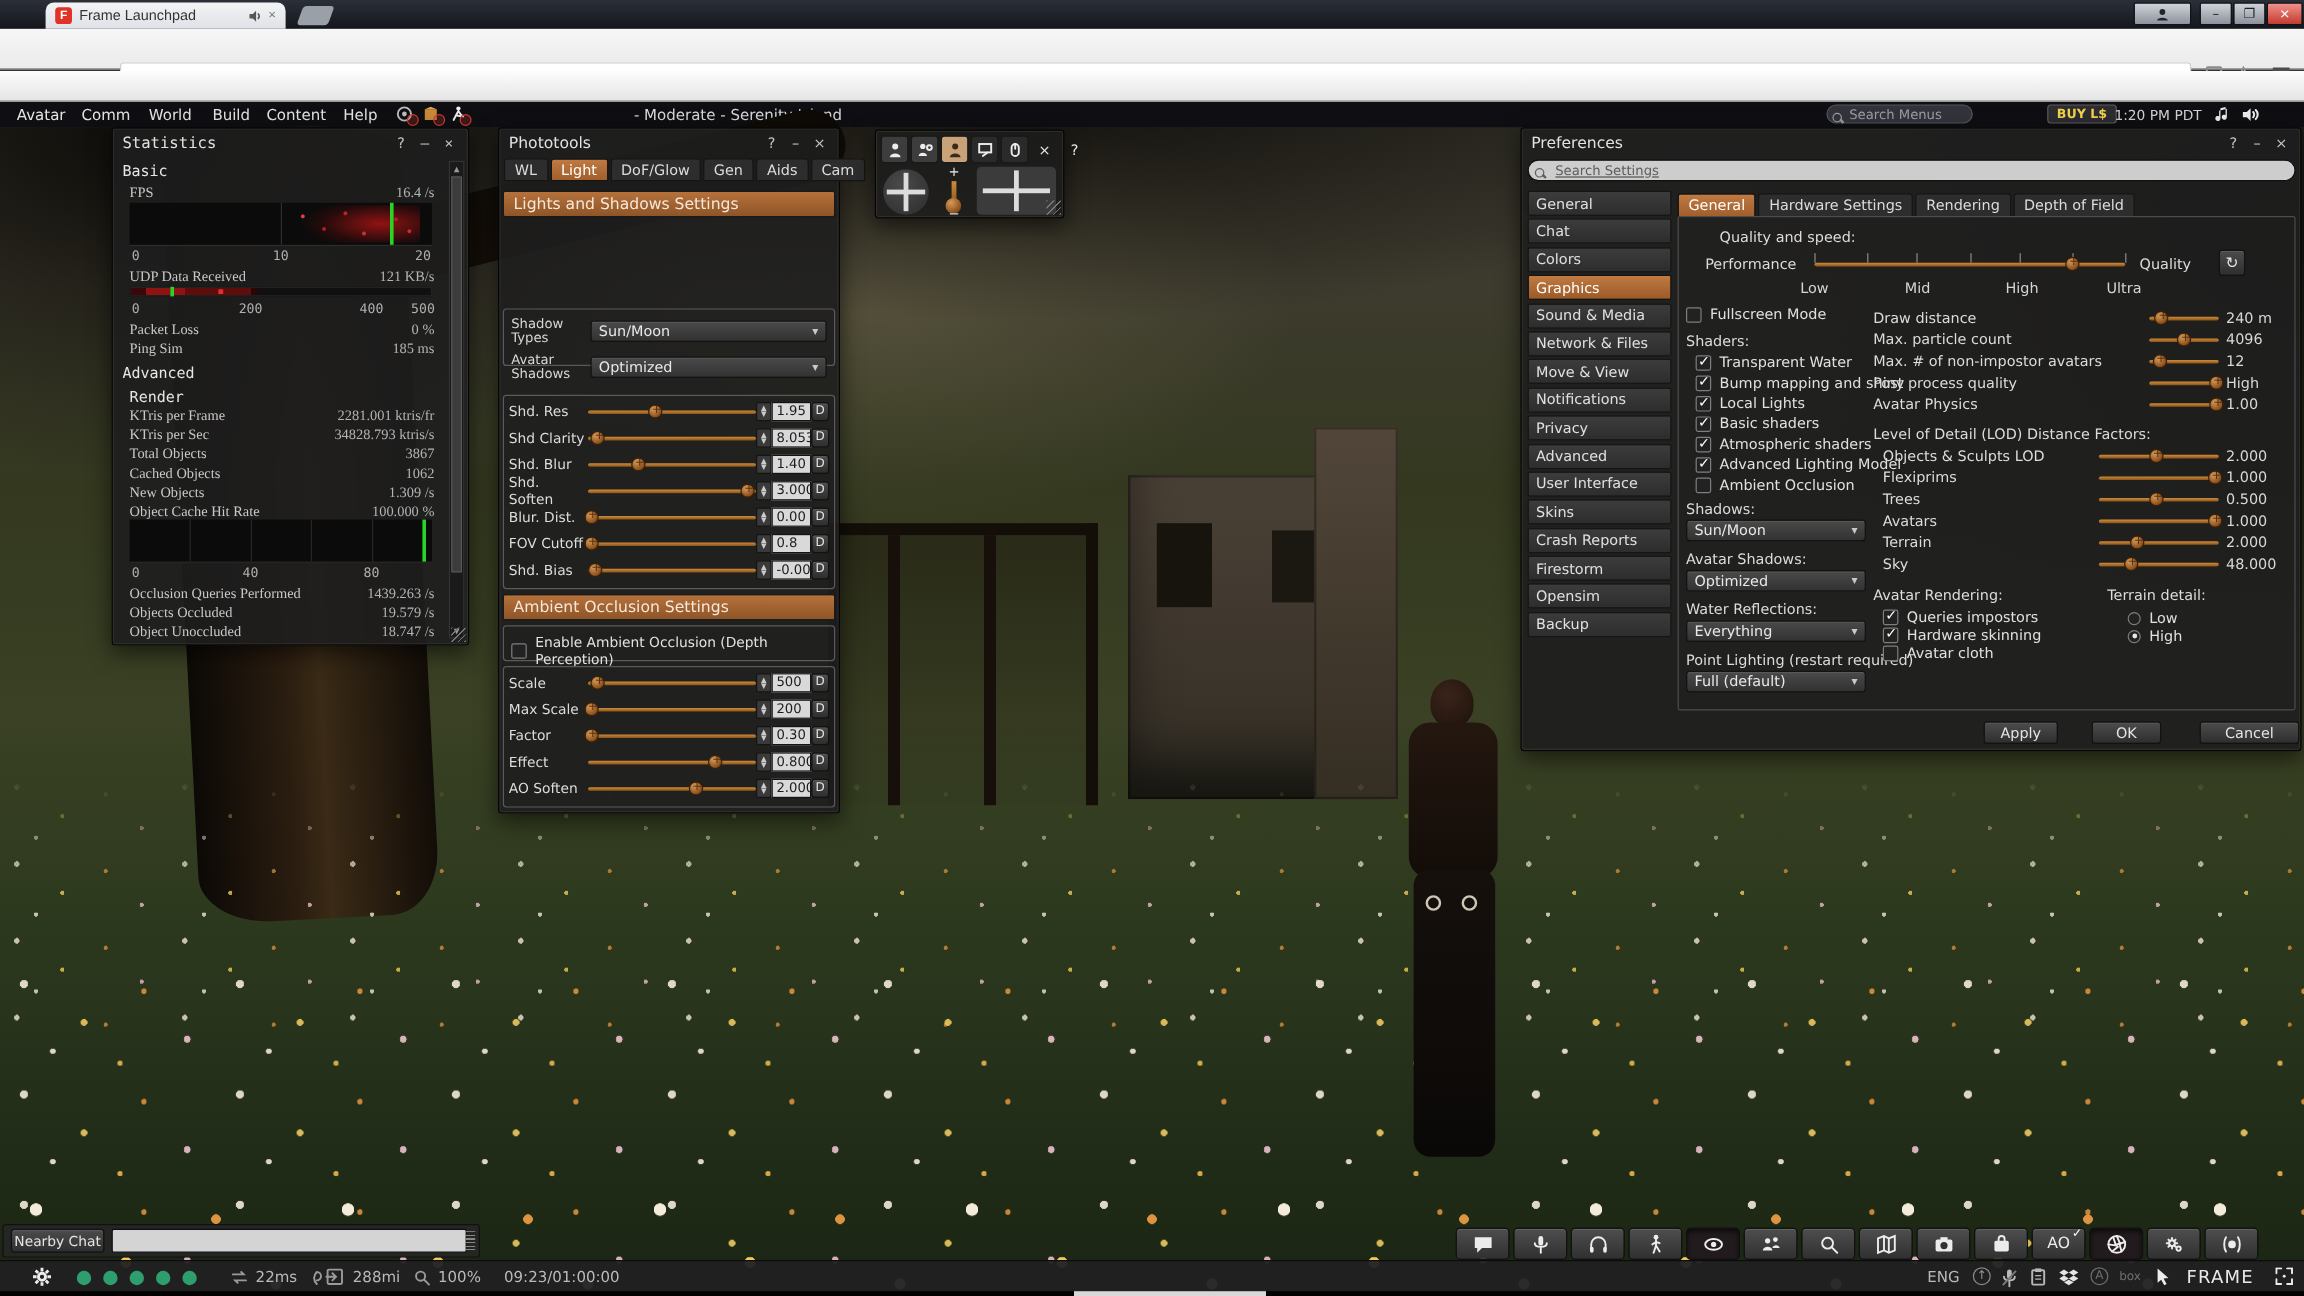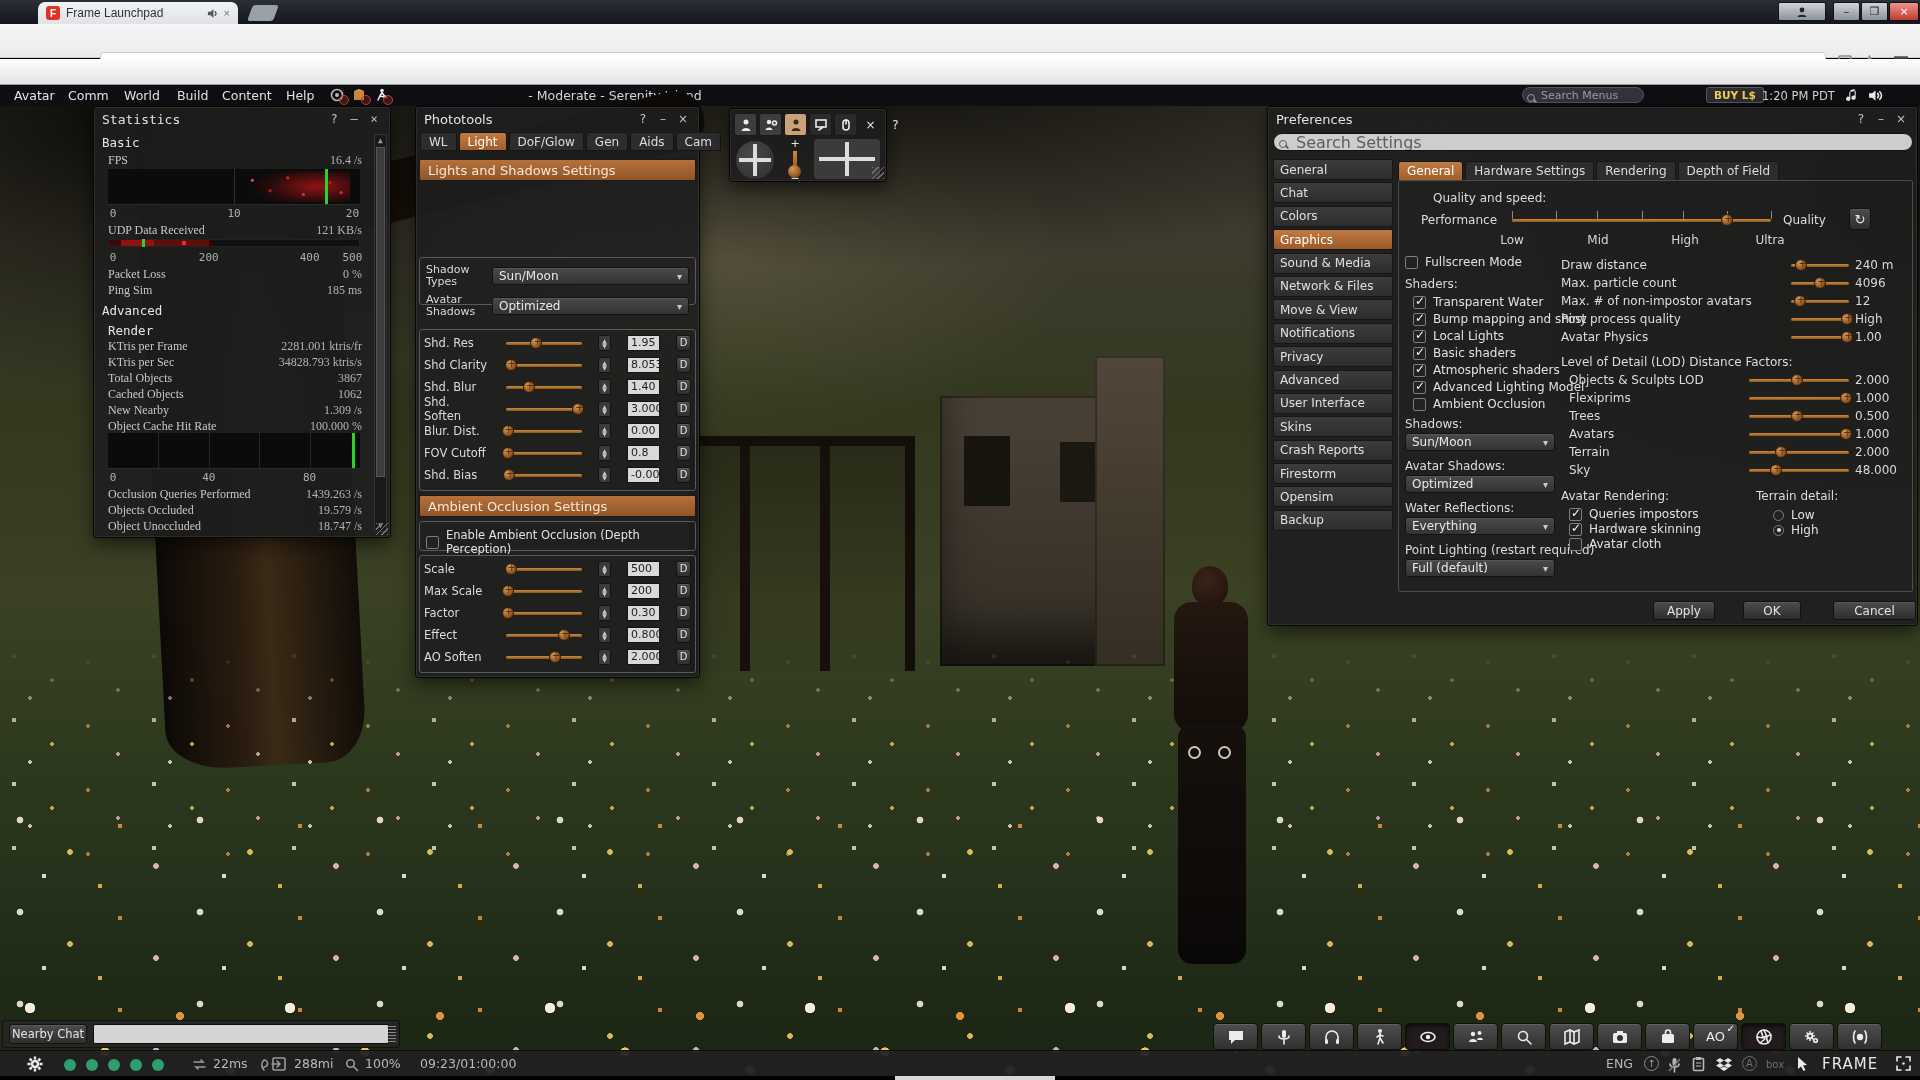--- a/index.html
+++ b/index.html
@@ -226,21 +226,21 @@
   .ptab { padding:2px 8px; background:#2d2d2d; border:1px solid #151515; border-radius:3px 3px 0 0;
           color:#dcdcdc; font-size:12px; }
   .ptab.act { background:linear-gradient(180deg,#c07a42,#a15f2c); color:#fff; }
   .pchecks { left:3px; right:3px; top:80px; height:66px; }
   .chkrow { display:flex; gap:7px; align-items:center; padding:3px 6px; color:#e2e2e2; font-size:12px;}
   .pdd { left:3px; right:3px; top:150px; height:48px; }
   .pddrow { display:flex; align-items:center; padding:6px 6px 0 6px; gap:4px;}
   .pddlab { width:62px; font-size:11px; color:#d8d8d8; line-height:12px;}
   .pddrow .dd { flex:1; }
   .psliders { left:3px; right:3px; top:222px; height:162px; }
-  .slrow { display:flex; align-items:center; gap:16px; padding:3px 4px 0 4px; height:22px;}
+  .slrow { display:flex; align-items:center; gap:0; padding:3px 4px 0 4px; height:22px;}
   .slrow .lab { width:66px; font-size:11.5px; color:#dcdcdc; flex:none;}
   .slrow .hsl { flex:1; }
   .slrow .valbox { width:33px; }
   .dbtn { width:15px; height:16px; font-size:10px; flex:none;}
   .paobar { left:3px; right:3px; top:388px; height:22px; position:absolute;}
   .paochk { left:3px; right:3px; top:414px; height:30px; }
   .paosl { left:3px; right:3px; top:448px; height:118px; }
 
   
   #camctl { left:729px; top:108px; width:158px; height:74px; background:rgba(28,28,28,.85); }
@@ -262,22 +262,22 @@
   #cam-zoom .zthumb { position:absolute; left:0; top:26px; width:13px; height:13px; border-radius:50%;
                       background:radial-gradient(circle at 35% 30%, #d59a56, #8a4f1d 70%, #5e330f); }
   #cam-pan { position:absolute; left:84px; top:30px; width:66px; height:40px; background:#3b3b3b;
              border-radius:4px; }
   #cam-pan .cross-v { left:31px; top:3px; width:4px; height:34px; }
   #cam-pan .cross-h { left:5px; top:18px; width:56px; height:4px; }
 
   
   #prefs { left:1267px; top:106px; width:651px; height:520px; }
   #pref-search { position:absolute; left:5px; top:26px; width:640px; height:18px; background:#cdcdcd;
-                 border:1px solid #111; border-radius:9px; color:#555; font-size:16px; padding:0 8px 0 22px;
-                 font-family:"DejaVu Sans",sans-serif;}
+                 border:1px solid #111; border-radius:9px; color:#555; font-size:11px; padding:0 8px 0 22px;
+                 font-family:"DejaVu Sans",sans-serif;text-decoration:underline;}
   #pref-search::placeholder { color:#5d5d5d; }
   #pref-glass { position:absolute; left:11px; top:30px; }
   #pref-glass .glass::before{ border-color:#5d5d5d; } #pref-glass .glass::after{ background:#5d5d5d; }
   #sidebar { position:absolute; left:5px; top:52px; width:120px; }
   .side-item { height:21px; margin-bottom:2.4px; background:linear-gradient(180deg,#3c3c3c,#2d2d2d);
                border:1px solid #161616; border-radius:2px; display:flex; align-items:center;
                padding:0 6px; color:#e0e0e0; font-size:12px; }
   .side-item.act { background:linear-gradient(180deg,#c07a42,#9c5a28); color:#fff; }
   #ptabbar { position:absolute; left:130px; top:54px; display:flex; gap:2px; }
   #pcontent { position:absolute; left:130px; top:73px; width:515px; height:412px; border:1px solid #4c4c4c;
@@ -478,21 +478,21 @@
   </div>
   <div class="row" style="top:176px">
     <span>Ping Sim</span><span class="v">185 ms</span>
   </div>
   <div class="sec-h" style="top:196px">Advanced</div>
   <div class="sec-h" style="top:216px; left:14px">Render</div>
   <div class="row" style="top:232px"><span>KTris per Frame</span><span class="v">2281.001 ktris/fr</span></div>
   <div class="row" style="top:248px"><span>KTris per Sec</span><span class="v">34828.793 ktris/s</span></div>
   <div class="row" style="top:264px"><span>Total Objects</span><span class="v">3867</span></div>
   <div class="row" style="top:280px"><span>Cached Objects</span><span class="v">1062</span></div>
-  <div class="row" style="top:296px"><span>New Nearby</span><span class="v">1.309 /s</span></div>
+  <div class="row" style="top:296px"><span>New Objects</span><span class="v">1.309 /s</span></div>
   <div class="row" style="top:312px"><span>Object Cache Hit Rate</span><span class="v">100.000 %</span></div>
   <div id="hit-graph">
     <i style="left:20%"></i>
       <i style="left:40%"></i>
       <i style="left:60%"></i>
       <i style="left:80%"></i>
     <div id="hit-line"></div>
   </div>
   <div class="axis" style="top:364px">
     <span style="left:2%">0</span>

